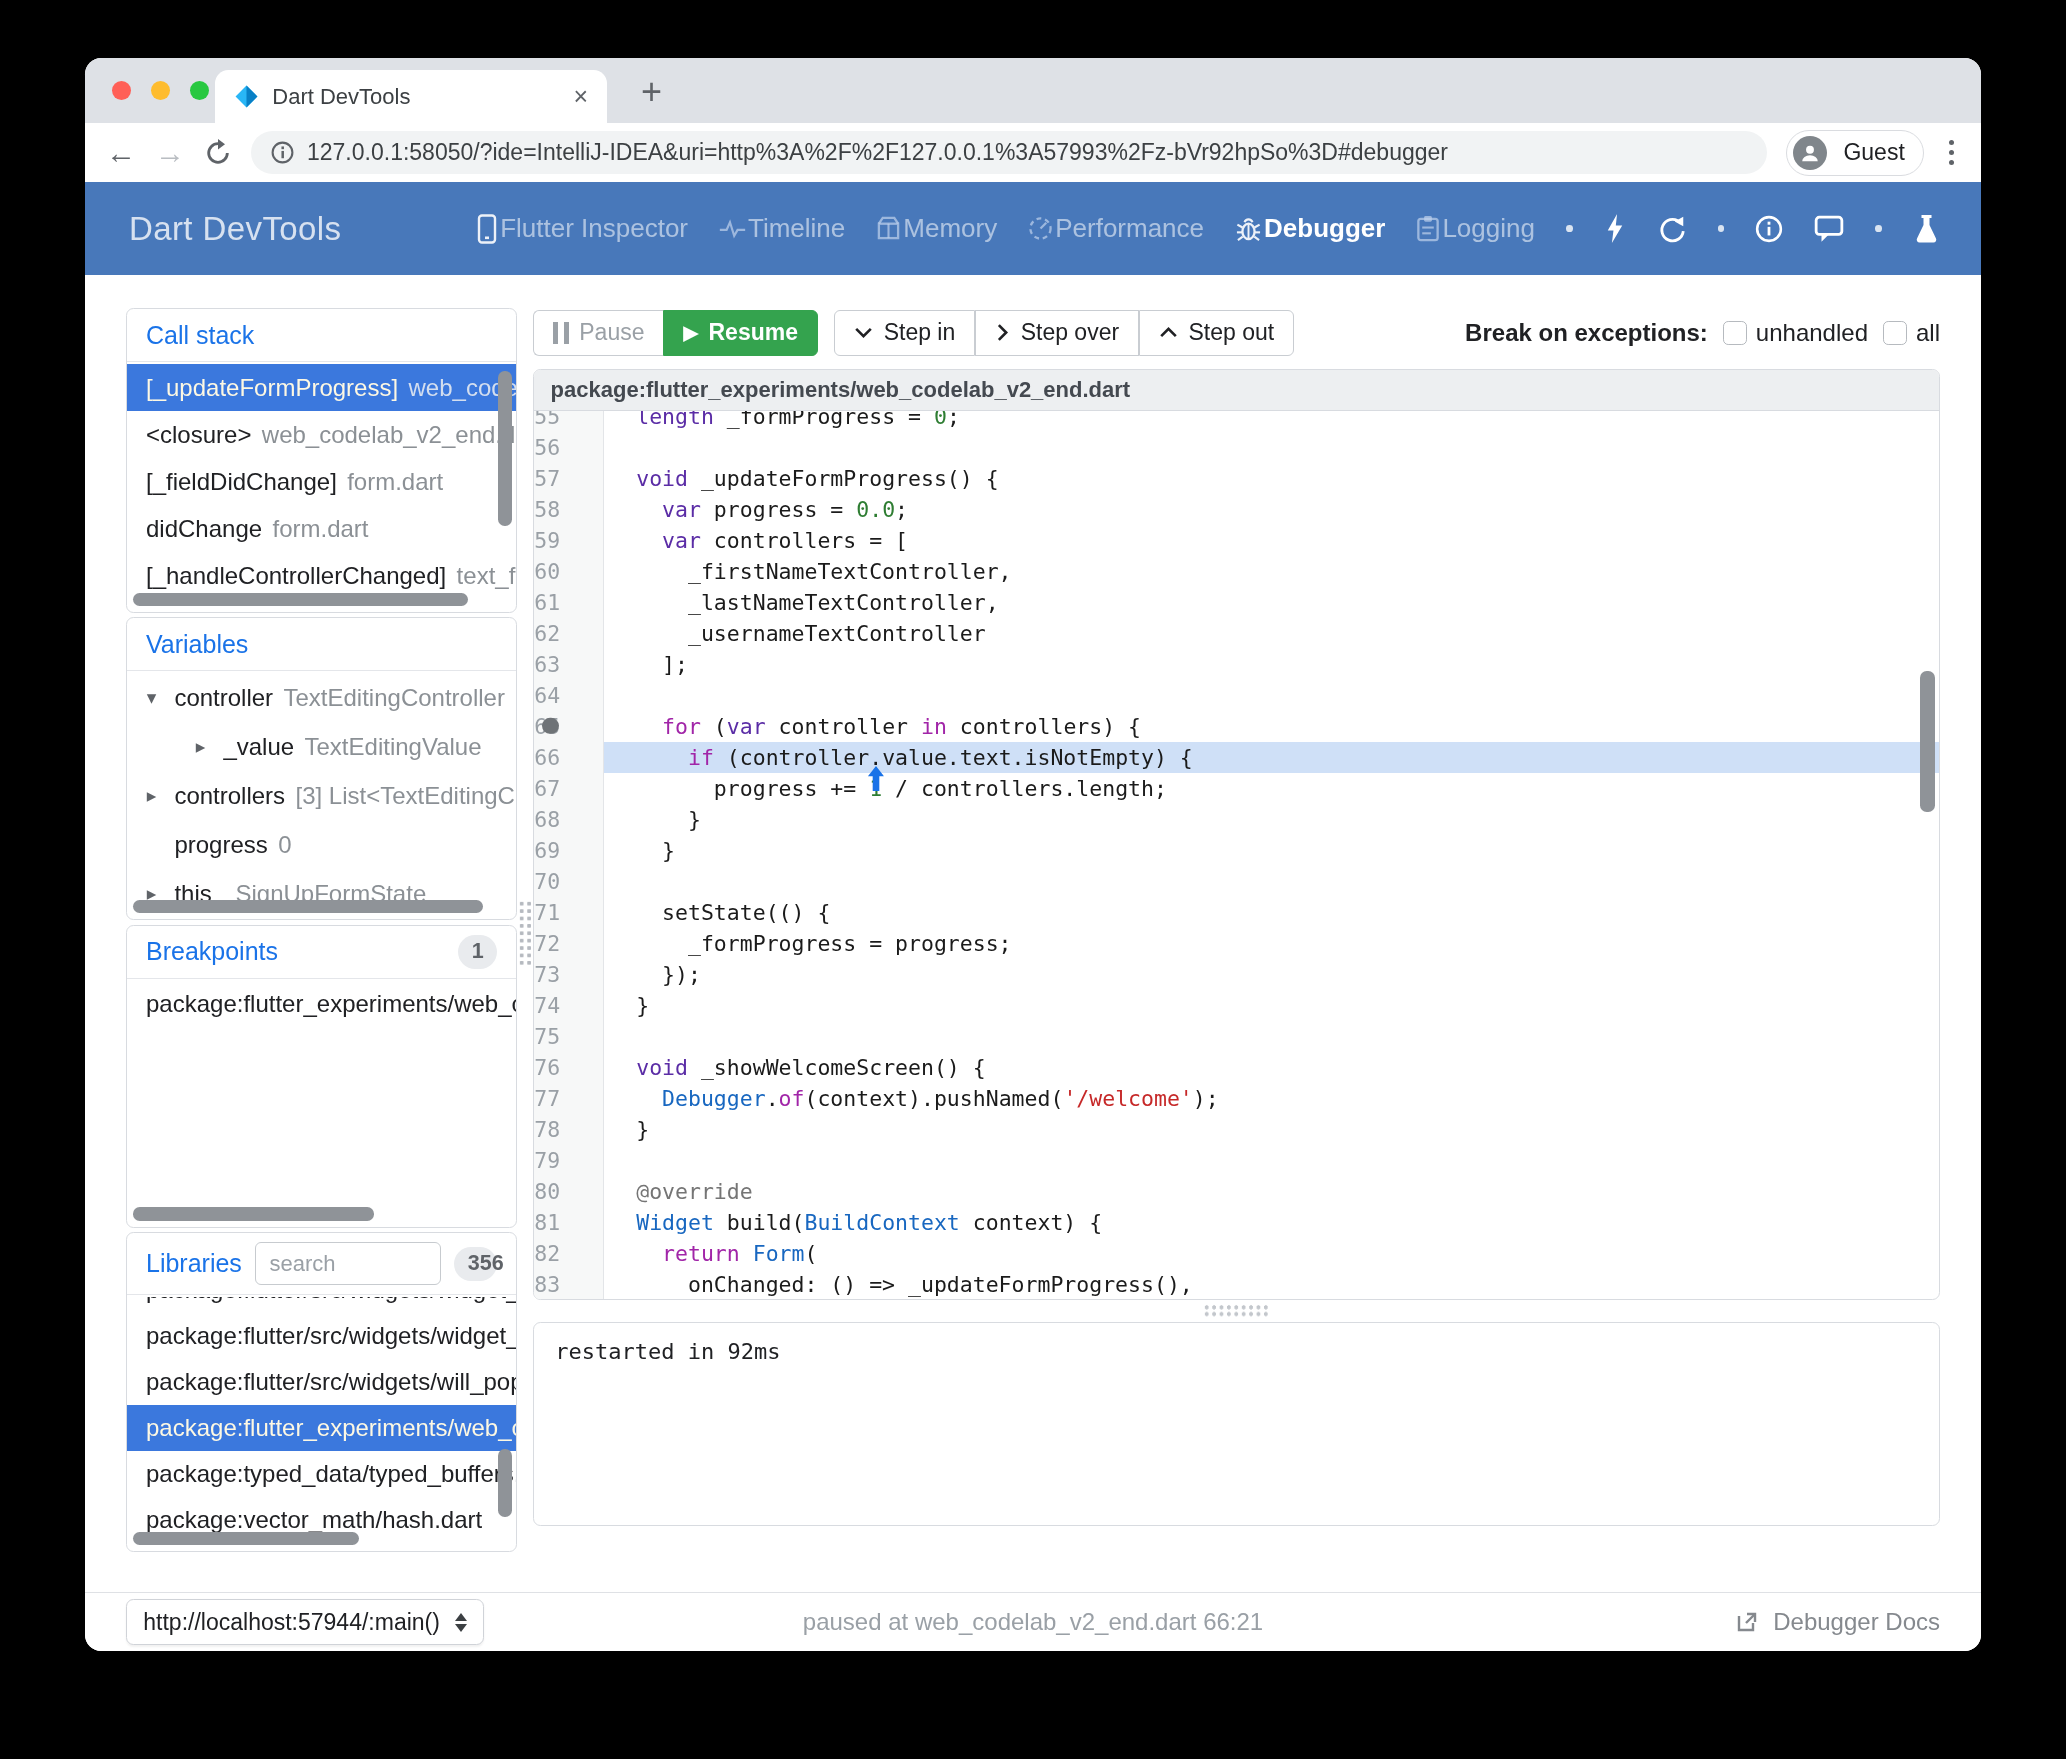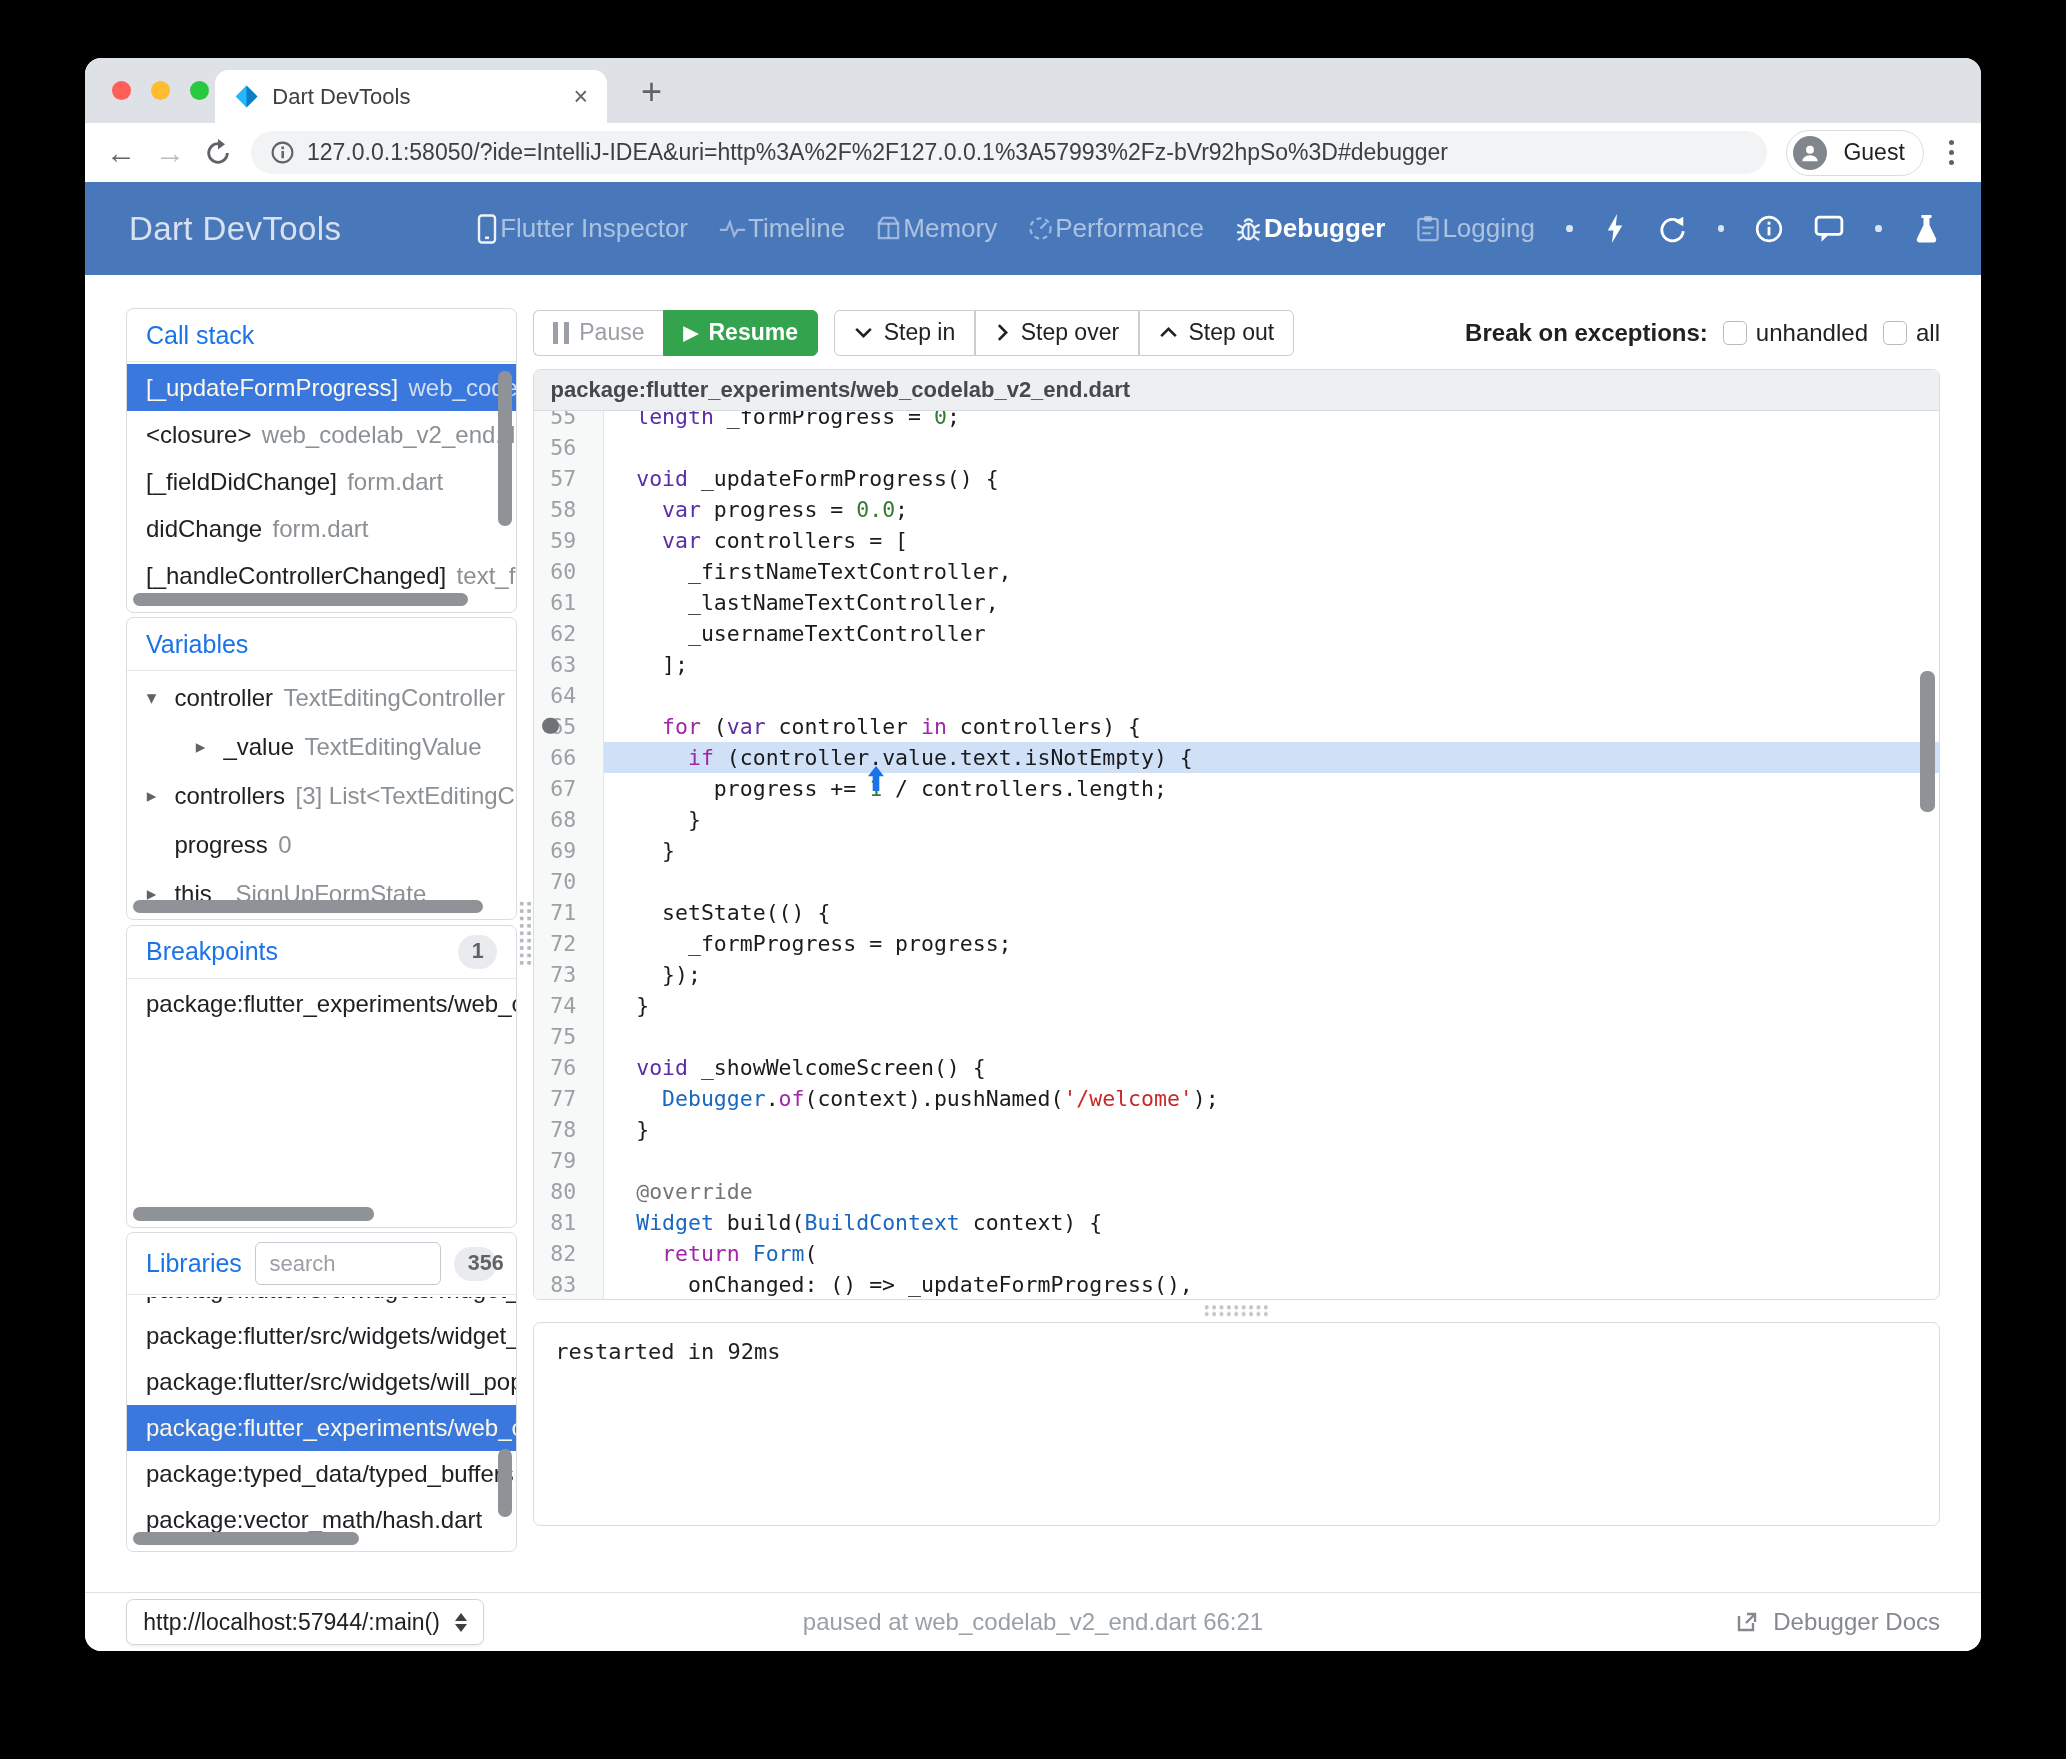--- a/index.html
+++ b/index.html
@@ -99,21 +99,21 @@
   .checkbox { width:24px; height:24px; border:1.5px solid #b6babf; border-radius:5.2px; background:#fff; }
   .cb-item { display:flex; align-items:center; gap:9px; }
 
   .code-panel { border:1.5px solid #d8dbe0; border-radius:7.4px; overflow:hidden; flex:none; background:#fff; }
   .code-head { height:41px; background:#edeff1; border-bottom:1.5px solid #d8dbe0; display:flex; align-items:center;
                padding:0 16.3px; font-size:22px; font-weight:bold; color:#444950; }
   .code-body { height:888px; position:relative; overflow:hidden; }
   .gutter-bg { position:absolute; left:0; top:0; bottom:0; width:70px; background:#f7f8f8; border-right:1.5px solid #e3e5e8; }
   .code-lines { position:relative; margin-top:-10.4px; }
   .code-row { display:flex; height:31px; line-height:31px; font-family:"DejaVu Sans Mono",monospace; font-size:21.5px; }
-  .code-row .g { width:70px; flex:none; text-align:center; padding-right:12px; color:#9aa0a6; position:relative; z-index:1; }
+  .code-row .g { width:70px; flex:none; text-align:left; padding-right:12px; color:#9aa0a6; position:relative; z-index:1; }
   .code-row .t { flex:1; white-space:pre; padding-left:6px; color:#1b1b1b; }
   .code-row.hl .t { background:var(--hl-line); }
   .bp-dot { position:absolute; left:8.1px; top:50%; transform:translateY(-50%); width:16.3px; height:16.3px;
             border-radius:50%; background:#6f7377; }
   .kd{color:#5b2da6;} .kw{color:#a125a8;} .nu{color:#2e7d32;} .st{color:#c62828;} .ty{color:#1867c0;} .an{color:#757575;}
   .caret { position:relative; display:inline-block; color:#2e7d32; }
   .caret svg { position:absolute; left:50%; transform:translateX(-50%); top:-6.7px; }
 
   .split-h { height:22px; flex:none; display:flex; align-items:center; justify-content:center; }
   .h-dots { width:68px; height:13.3px; background-image:radial-gradient(circle,#c3c7cc 1.9px,transparent 2.2px);

